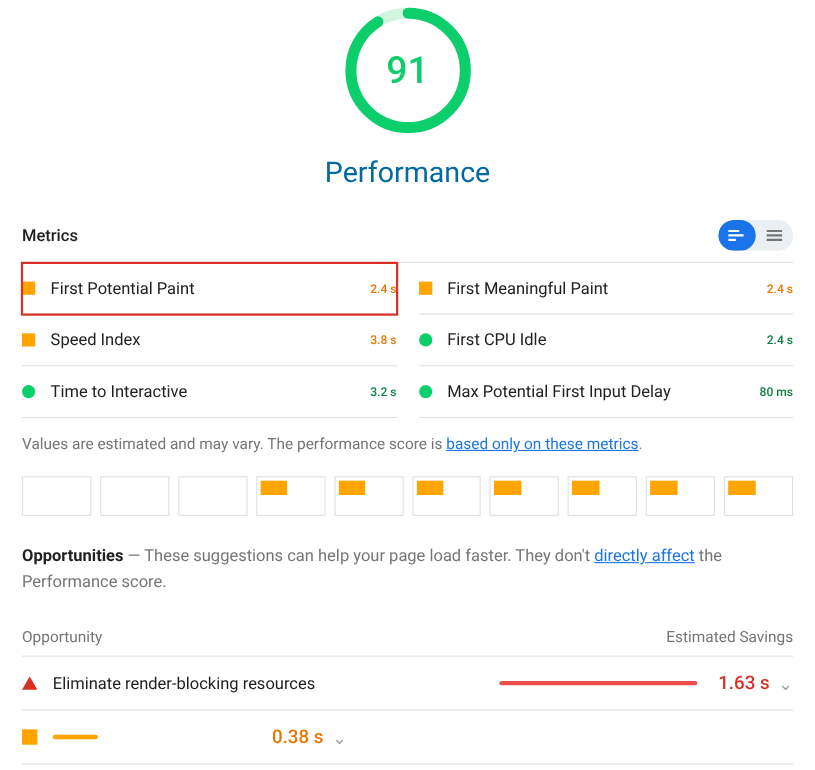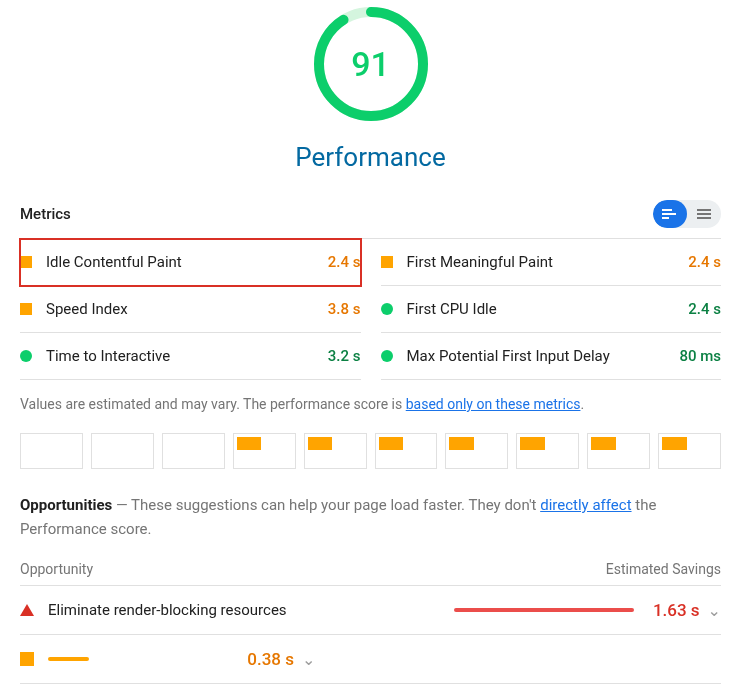--- a/index.html
+++ b/index.html
@@ -13,35 +13,35 @@
 .title{font-size:26px;color:#0369a1;margin:18px 0 28px;font-weight:400}
 .metrics-header{display:flex;justify-content:space-between;align-items:center;margin-bottom:10px}
 .metrics-label{font-weight:500;font-size:15px}
 .view-toggle{display:flex;background:#eceff1;border-radius:18px;overflow:hidden}
 .view-btn{width:34px;height:28px;display:flex;align-items:center;justify-content:center;cursor:pointer}
 .view-btn.active{background:#1a73e8;border-radius:18px}
 .metrics-grid{display:grid;grid-template-columns:1fr 1fr;gap:0 20px;border-top:1px solid #e0e0e0}
 .metric{display:flex;align-items:center;padding:14px 0;border-bottom:1px solid #e0e0e0}
 .m-icon{width:12px;height:12px;margin-right:14px;flex:0 0 12px}
 .m-name{flex:1;font-size:15px;color:#212121}
-.m-val{font-size:15px;font-weight:500}
+.m-val{font-size:11px;font-weight:500}
 .v-warn{color:#e67700}
 .v-pass{color:#0b8043}
 .sq-orange{background:#ffa400}
 .sq-green{background:#0cce6b;border-radius:50%}
 .highlighted{outline:2px solid #d93025;outline-offset:-1px}
 .footnote{color:#757575;font-size:14px;margin:14px 0 18px;line-height:1.5}
 .footnote a{color:#1a73e8;text-decoration:underline}
 .filmstrip{display:flex;gap:8px;margin-bottom:24px}
 .frame{flex:1;height:36px;border:1px solid #e0e0e0;position:relative;background:#fff}
 .frame.loaded::before{content:'';position:absolute;top:3px;left:3px;right:55%;bottom:3px;background:linear-gradient(#ffa400,#ffa400 45%,#fff 45%,#fff)}
 .opps-intro{font-size:15px;line-height:1.6;margin-bottom:8px;color:#212121}
 .opps-intro .gray{color:#757575}
 .opps-intro a{color:#1a73e8;}
-.opps-header{display:flex;justify-content:space-between;color:#757575;font-size:14px;padding:8px 0;border-bottom:1px solid #e0e0e0;margin-top:12px}
+.opps-header{display:flex;justify-content:space-between;color:#757575;font-size:14px;padding:8px 0;border-bottom:1px solid #e0e0e0;margin-top:23px}
 .opp{display:flex;align-items:center;padding:14px 0;border-bottom:1px solid #e0e0e0}
 .o-icon{width:14px;height:14px;margin-right:14px;flex:0 0 14px}
 .tri-red{width:0;height:0;border-left:7px solid transparent;border-right:7px solid transparent;border-bottom:12px solid #d93025}
 .o-name{flex:1;font-size:15px;color:#212121}
 .o-bar{width:180px;height:4px;background:transparent;margin-right:12px;position:relative}
 .o-bar-f{height:100%;border-radius:2px}
 .b-red{background:#eb4d4b}
 .b-orange{background:#ffa400}
 .o-val{width:54px;text-align:right;font-size:17px;font-weight:500}
 .chev{color:#9e9e9e;margin-left:8px}
@@ -80,21 +80,21 @@
             <line x1="1" y1="9" x2="15" y2="9"></line>
           </g>
         </svg>
     </div>
   </div>
 </div>
 
 <div class="metrics-grid" id="metrics-grid">
     <div class="metric highlighted">
       <span class="m-icon sq-orange"></span>
-      <span class="m-name">Idle Contentful Paint</span>
+      <span class="m-name">First Potential Paint</span>
       <span class="m-val v-warn">2.4 s</span>
     </div>
     <div class="metric">
       <span class="m-icon sq-orange"></span>
       <span class="m-name">First Meaningful Paint</span>
       <span class="m-val v-warn">2.4 s</span>
     </div>
     <div class="metric">
       <span class="m-icon sq-orange"></span>
       <span class="m-name">Speed Index</span>

